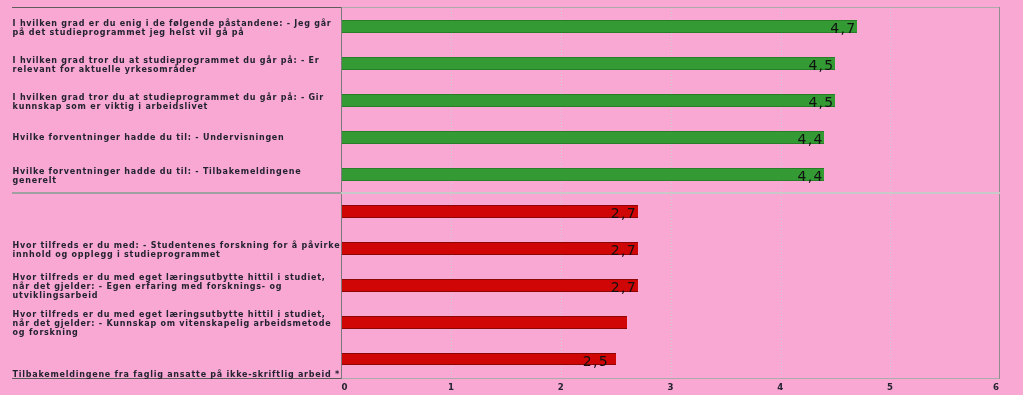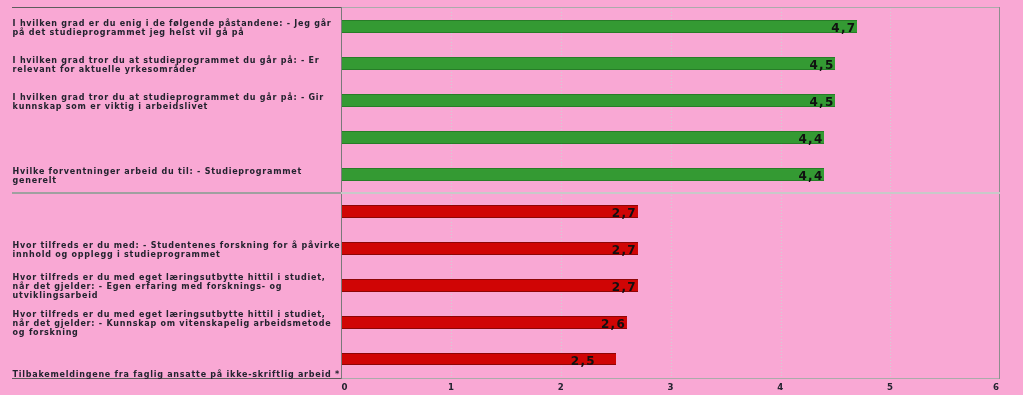--- a/index.html
+++ b/index.html
@@ -25,21 +25,21 @@
        background-image:repeating-linear-gradient(to bottom,#d2cfd3 0px,#d2cfd3 1px,
          rgba(255,255,255,0) 1px,rgba(255,255,255,0) 3px);}
 
   .cat-label{position:absolute;left:12.6px;font-size:8px;font-weight:bold;
        letter-spacing:0.76px;color:#23232f;line-height:9px;white-space:pre;}
 
   .bar{position:absolute;height:12.8px;box-sizing:border-box;}
   .bar-green{background:#349a33;border-top:0.9px solid #277d28;border-bottom:0.9px solid #277d28;}
   .bar-red{background:#d00505;border-top:0.9px solid #8d0606;border-bottom:0.9px solid #8d0606;}
 
-  .bar-value{position:absolute;font-size:12px;font-weight:bold;letter-spacing:1.3px;
+  .bar-value{position:absolute;font-size:14px;font-weight:normal;letter-spacing:1.3px;
        color:#111111;line-height:9px;text-align:right;}
 
   .tick-label{position:absolute;top:382.9px;width:20px;font-size:8.6px;font-weight:bold;
        letter-spacing:0.5px;color:#23232f;text-align:center;line-height:9px;}
 </style>
 </head>
 <body>
 
 <div id="chart">
   <div class="rule frame-top-left"></div>
@@ -60,45 +60,45 @@
   <div class="bar bar-green" style="left:341.5px;top:20.4px;width:515.83px"></div>
   <div class="bar-value" style="left:341.5px;top:24.2px;width:515.02px">4,7</div>
   <div class="cat-label" style="top:56.0px">I hvilken grad tror du at studieprogrammet du går på: - Er
 relevant for aktuelle yrkesområder</div>
   <div class="bar bar-green" style="left:341.5px;top:57.4px;width:493.88px"></div>
   <div class="bar-value" style="left:341.5px;top:61.2px;width:493.08px">4,5</div>
   <div class="cat-label" style="top:93.0px">I hvilken grad tror du at studieprogrammet du går på: - Gir
 kunnskap som er viktig i arbeidslivet</div>
   <div class="bar bar-green" style="left:341.5px;top:94.4px;width:493.88px"></div>
   <div class="bar-value" style="left:341.5px;top:98.2px;width:493.08px">4,5</div>
+  <div class="cat-label" style="top:133.0px">Hvilke forventninger hadde du til: - Undervisningen</div>
   <div class="bar bar-green" style="left:341.5px;top:131.4px;width:482.90px"></div>
   <div class="bar-value" style="left:341.5px;top:135.2px;width:482.10px">4,4</div>
-  <div class="cat-label" style="top:167.0px">Hvilke forventninger arbeid du til: - Studieprogrammet
+  <div class="cat-label" style="top:167.0px">Hvilke forventninger hadde du til: - Tilbakemeldingene
 generelt</div>
   <div class="bar bar-green" style="left:341.5px;top:168.4px;width:482.90px"></div>
   <div class="bar-value" style="left:341.5px;top:172.2px;width:482.10px">4,4</div>
   <div class="bar bar-red" style="left:341.5px;top:205.1px;width:296.33px"></div>
   <div class="bar-value" style="left:341.5px;top:208.9px;width:295.53px">2,7</div>
   <div class="cat-label" style="top:240.6px">Hvor tilfreds er du med: - Studentenes forskning for å påvirke
 innhold og opplegg i studieprogrammet</div>
   <div class="bar bar-red" style="left:341.5px;top:242.0px;width:296.33px"></div>
   <div class="bar-value" style="left:341.5px;top:245.8px;width:295.53px">2,7</div>
   <div class="cat-label" style="top:273.0px">Hvor tilfreds er du med eget læringsutbytte hittil i studiet,
 når det gjelder: - Egen erfaring med forsknings- og
 utviklingsarbeid</div>
   <div class="bar bar-red" style="left:341.5px;top:278.9px;width:296.33px"></div>
   <div class="bar-value" style="left:341.5px;top:282.7px;width:295.53px">2,7</div>
   <div class="cat-label" style="top:309.9px">Hvor tilfreds er du med eget læringsutbytte hittil i studiet,
 når det gjelder: - Kunnskap om vitenskapelig arbeidsmetode
 og forskning</div>
   <div class="bar bar-red" style="left:341.5px;top:315.8px;width:285.35px"></div>
-  <div class="bar-value" style="left:341.5px;top:319.6px;width:284.55px">2,6</div>
   <div class="cat-label" style="top:370px">Tilbakemeldingene fra faglig ansatte på ikke-skriftlig arbeid *</div>
   <div class="bar bar-red" style="left:341.5px;top:352.7px;width:274.38px"></div>
-  <div class="bar-value" style="left:338px;top:356.5px;width:258px">2,5</div>
+  <div class="bar-value" style="left:351px;top:356.5px;width:258px">2,5</div>
   <div class="tick-label" style="left:334.80px">0</div>
   <div class="tick-label" style="left:441.25px">1</div>
   <div class="tick-label" style="left:551.00px">2</div>
   <div class="tick-label" style="left:660.75px">3</div>
   <div class="tick-label" style="left:770.50px">4</div>
   <div class="tick-label" style="left:880.25px">5</div>
   <div class="tick-label" style="left:986.20px">6</div>
 </div>
 
 </body></html>

